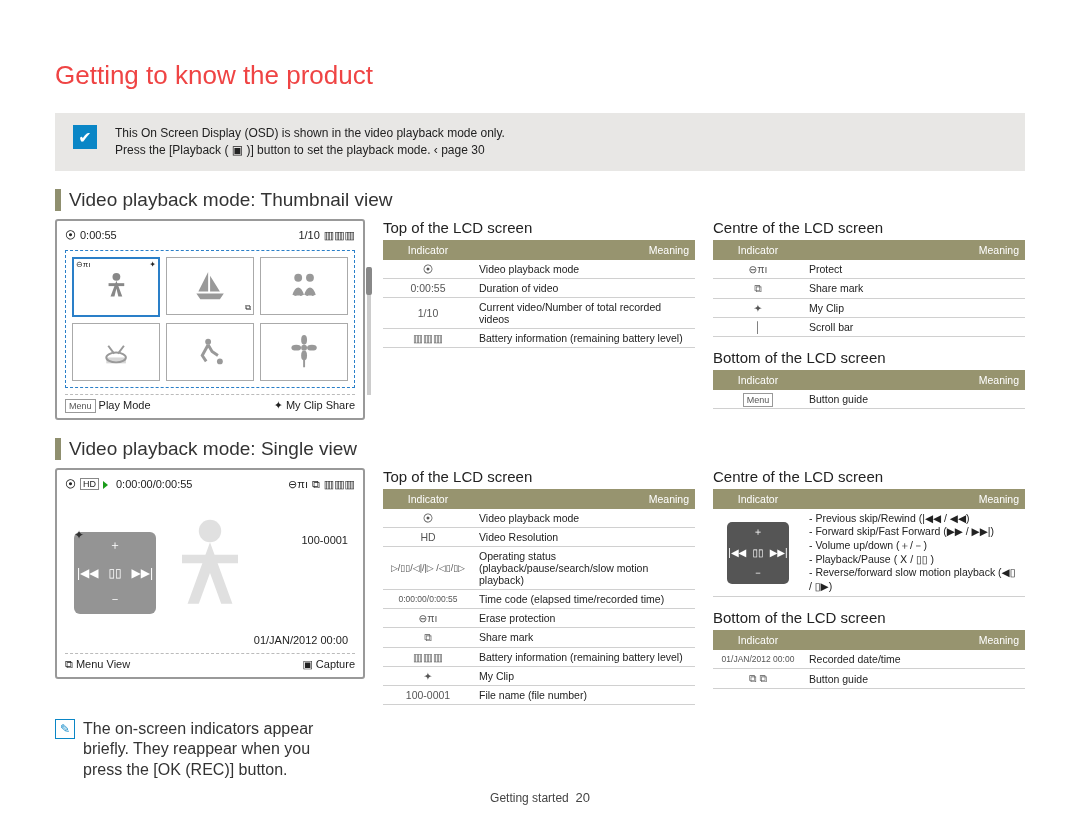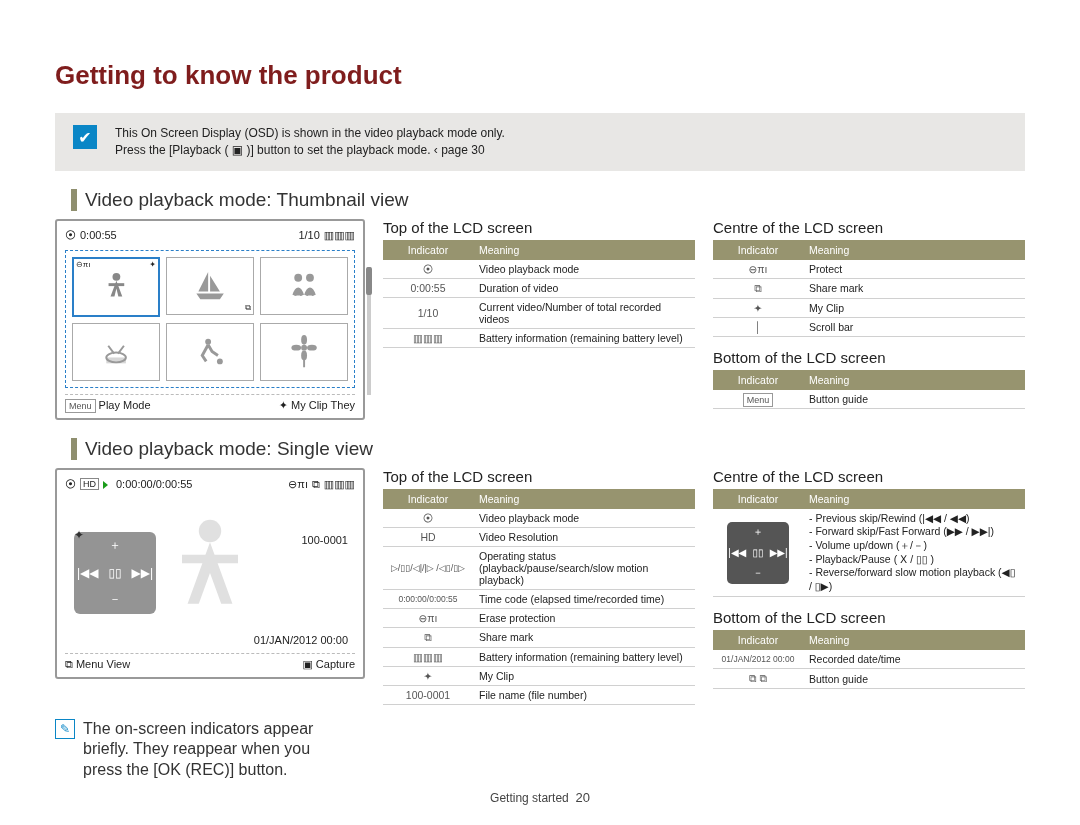--- a/index.html
+++ b/index.html
@@ -1,39 +1,39 @@
 <!DOCTYPE html>
 <html><head>
 <meta charset="utf-8">
 <style>
   html,body{margin:0;padding:0;background:#fff;color:#222;font-family:Arial,Helvetica,sans-serif;font-size:12px}
   .page{width:1080px;height:825px;position:relative;box-sizing:border-box;padding:60px 55px 30px 55px}
-  h1{font-size:26px;font-weight:700;color:#7f1d1d;margin:0 0 22px 0}
+  h1{font-size:26px;font-weight:400;color:#ef4444;margin:0 0 22px 0}
   .note-bar{background:#e8e7e5;padding:12px 18px;display:flex;align-items:flex-start;gap:18px;margin-bottom:18px}
   .note-icon{width:24px;height:24px;background:#0a86c6;display:flex;align-items:center;justify-content:center;color:#fff;font-size:16px;flex-shrink:0}
   .note-text{font-size:12px;line-height:1.4}
-  .sec-head{display:flex;align-items:center;margin:8px 0 8px 16px}
+  .sec-head{display:flex;align-items:center;margin:8px 0 8px 0}
   .sec-head .bar{width:6px;height:22px;background:#8f8f6f;margin-right:8px}
   .sec-head .t{font-size:19px;color:#333}
   .row{display:flex;gap:18px;align-items:flex-start}
   .lcd{width:310px;border:2px solid #999;border-radius:3px;padding:6px 8px 6px 8px;box-sizing:border-box}
   .lcd-top,.lcd-bot{display:flex;justify-content:space-between;align-items:center;font-size:11px;padding:2px 0}
   .lcd-ico{display:inline-flex;align-items:center;gap:4px}
   .thumb-grid{display:grid;grid-template-columns:repeat(3,1fr);gap:6px;margin:6px 0;border:1px dashed #2a7fc8;padding:6px}
   .thumb{height:56px;border:1px solid #aaa;position:relative;display:flex;align-items:center;justify-content:center;background:#fff}
   .thumb.sel{border:2px solid #2a7fc8}
   .thumb svg{width:70%;height:70%}
   .sidebar{position:absolute;right:-8px;top:46px;width:4px;height:128px;background:#ccc}
   .sidebar .knob{position:absolute;left:-1px;top:0;width:6px;height:28px;background:#888;border-radius:2px}
   .lcd-foot{display:flex;justify-content:space-between;align-items:center;font-size:11px;border-top:1px dashed #bbb;padding-top:4px;margin-top:0}
   .menu-btn{border:1px solid #999;padding:1px 3px;font-size:9px;color:#555}
   .col{flex:1;min-width:0}
   .sub-h{font-size:15px;margin:0 0 4px 0}
   table.ind{width:100%;border-collapse:collapse;font-size:10.5px}
-  table.ind th{background:#97946f;color:#fff;font-weight:400;padding:4px 6px;text-align:left}
+  table.ind th{background:#97946f;color:#fff;font-weight:400;padding:4px 6px;text-align:right}
   table.ind th:first-child{width:78px;text-align:center}
   table.ind td{border-bottom:1px solid #d0d0d0;padding:3px 6px;vertical-align:middle}
   table.ind td:first-child{text-align:center;color:#555}
   .tiny-note{display:flex;gap:8px;margin-top:14px;align-items:flex-start}
   .tiny-note .ni{width:18px;height:18px;border:1px solid #0a86c6;color:#0a86c6;display:flex;align-items:center;justify-content:center;font-size:12px;flex-shrink:0}
   .tiny-note .nt{font-size:16px;line-height:1.3;color:#333;max-width:260px}
   .pgfoot{position:absolute;bottom:20px;left:0;right:0;text-align:center;font-size:12px;color:#444}
   .pgfoot .num{font-size:13px}
   
   .sv-body{position:relative;height:150px;border:1px dashed transparent;margin:4px 0}
@@ -131,21 +131,21 @@
               </g>
               <path d="M20 24 L20 36" stroke="#999" stroke-width="2"></path>
             </svg>
           </div>
       </div>
       <div class="sidebar">
           <div class="knob"></div>
         </div>
       <div class="lcd-foot">
         <span><span class="menu-btn">Menu</span> <span>Play Mode</span></span>
-        <span><span>✦</span> <span>My Clip They</span></span>
+        <span><span>✦</span> <span>My Clip Share</span></span>
       </div>
     </div>
 
     <div class="col">
       <div class="sub-h">Top of the LCD screen</div>
       <table class="ind">
         <tbody>
             <tr>
               <th>Indicator</th>
               <th>Meaning</th>

